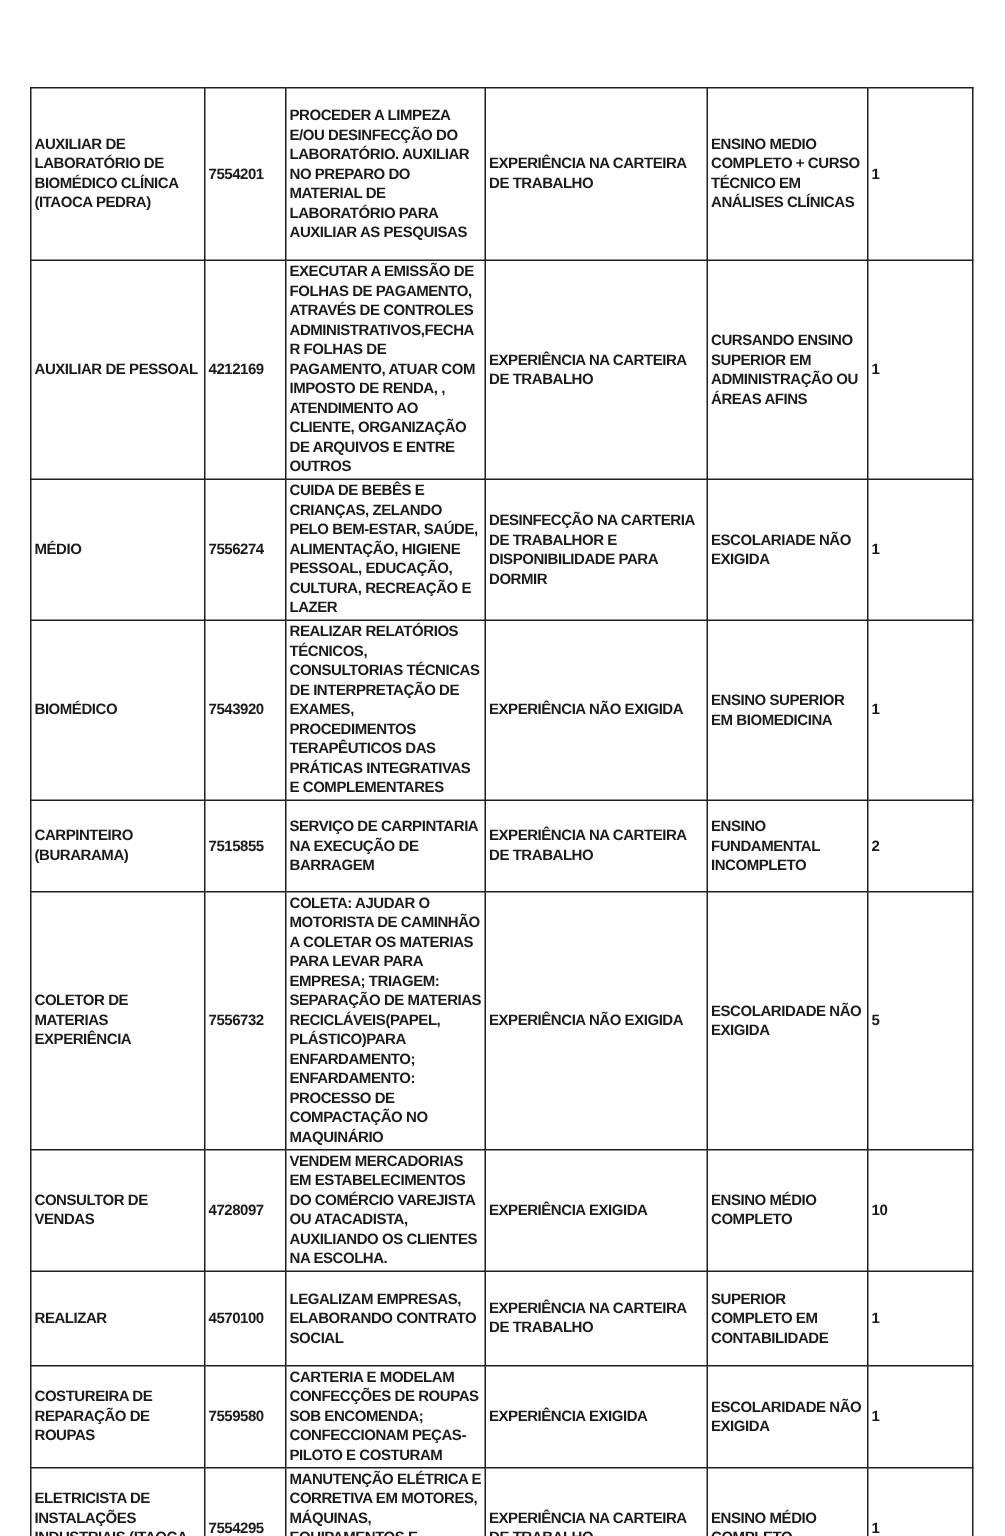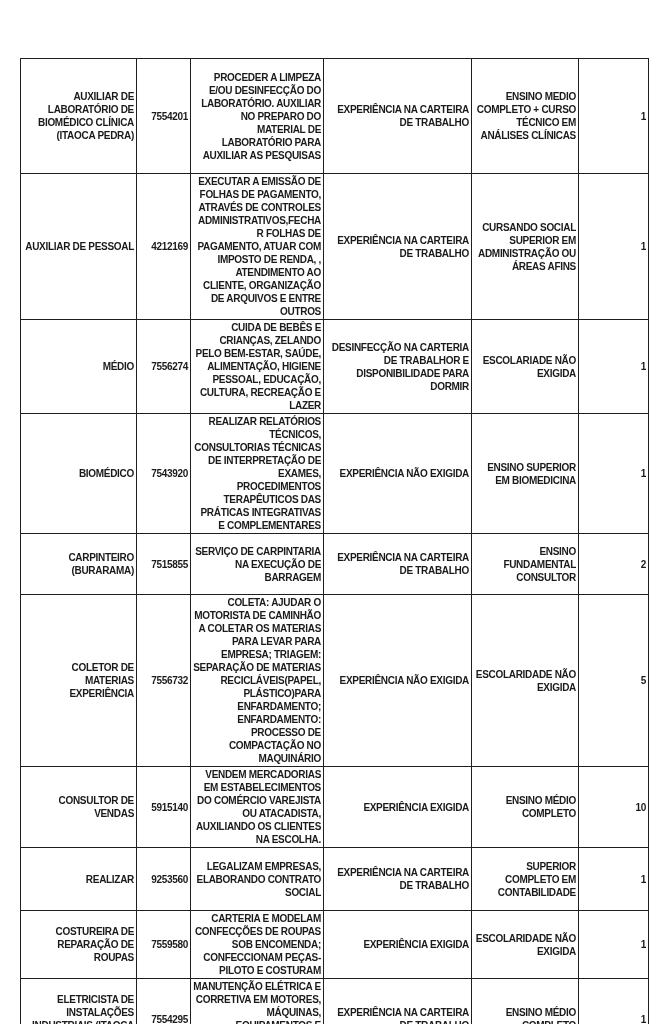--- a/index.html
+++ b/index.html
@@ -28,21 +28,21 @@
     table-layout: fixed;
   }
   table.jobs-table td {
     border: 1px solid #1f1f1f;
     font-family: "Liberation Sans", sans-serif;
     font-weight: bold;
     font-size: 10px;
     letter-spacing: -0.3px;
     line-height: 1.3;
     color: #1a1a1a;
-    text-align: right;
+    text-align: left;
     vertical-align: middle;
     padding: 1px 2px;
     overflow-wrap: break-word;
   }
   
   col.c-position   { width: 116px; }
   col.c-code       { width: 54px;  }
   col.c-description{ width: 133px; }
   col.c-experience { width: 148px; }
   col.c-education  { width: 107px; }
@@ -79,21 +79,21 @@
           <td>PROCEDER A LIMPEZA E/OU DESINFECÇÃO DO LABORATÓRIO. AUXILIAR NO PREPARO DO MATERIAL DE LABORATÓRIO PARA AUXILIAR AS PESQUISAS</td>
           <td>EXPERIÊNCIA NA CARTEIRA DE TRABALHO</td>
           <td>ENSINO MEDIO COMPLETO + CURSO TÉCNICO EM ANÁLISES CLÍNICAS</td>
           <td>1</td>
         </tr>
         <tr>
           <td>AUXILIAR DE PESSOAL</td>
           <td>4212169</td>
           <td>EXECUTAR A EMISSÃO DE FOLHAS DE PAGAMENTO, ATRAVÉS DE CONTROLES ADMINISTRATIVOS,FECHAR FOLHAS DE PAGAMENTO, ATUAR COM IMPOSTO DE RENDA, , ATENDIMENTO AO CLIENTE, ORGANIZAÇÃO DE ARQUIVOS E ENTRE OUTROS</td>
           <td>EXPERIÊNCIA NA CARTEIRA DE TRABALHO</td>
-          <td>CURSANDO SOCIAL SUPERIOR EM ADMINISTRAÇÃO OU ÁREAS AFINS</td>
+          <td>CURSANDO ENSINO SUPERIOR EM ADMINISTRAÇÃO OU ÁREAS AFINS</td>
           <td>1</td>
         </tr>
         <tr>
           <td>MÉDIO</td>
           <td>7556274</td>
           <td>CUIDA DE BEBÊS E CRIANÇAS, ZELANDO PELO BEM-ESTAR, SAÚDE, ALIMENTAÇÃO, HIGIENE PESSOAL, EDUCAÇÃO, CULTURA, RECREAÇÃO E LAZER</td>
           <td>DESINFECÇÃO NA CARTERIA DE TRABALHOR E DISPONIBILIDADE PARA DORMIR</td>
           <td>ESCOLARIADE NÃO EXIGIDA</td>
           <td>1</td>
         </tr>
@@ -103,42 +103,42 @@
           <td>REALIZAR RELATÓRIOS TÉCNICOS, CONSULTORIAS TÉCNICAS DE INTERPRETAÇÃO DE EXAMES, PROCEDIMENTOS TERAPÊUTICOS DAS PRÁTICAS INTEGRATIVAS E COMPLEMENTARES</td>
           <td>EXPERIÊNCIA NÃO EXIGIDA</td>
           <td>ENSINO SUPERIOR EM BIOMEDICINA</td>
           <td>1</td>
         </tr>
         <tr>
           <td>CARPINTEIRO (BURARAMA)</td>
           <td>7515855</td>
           <td>SERVIÇO DE CARPINTARIA NA EXECUÇÃO DE BARRAGEM</td>
           <td>EXPERIÊNCIA NA CARTEIRA DE TRABALHO</td>
-          <td>ENSINO FUNDAMENTAL CONSULTOR</td>
+          <td>ENSINO FUNDAMENTAL INCOMPLETO</td>
           <td>2</td>
         </tr>
         <tr>
           <td>COLETOR DE MATERIAS EXPERIÊNCIA</td>
           <td>7556732</td>
           <td>COLETA: AJUDAR O MOTORISTA DE CAMINHÃO A COLETAR OS MATERIAS PARA LEVAR PARA EMPRESA; TRIAGEM: SEPARAÇÃO DE MATERIAS RECICLÁVEIS(PAPEL, PLÁSTICO)PARA ENFARDAMENTO; ENFARDAMENTO: PROCESSO DE COMPACTAÇÃO NO MAQUINÁRIO</td>
           <td>EXPERIÊNCIA NÃO EXIGIDA</td>
           <td>ESCOLARIDADE NÃO EXIGIDA</td>
           <td>5</td>
         </tr>
         <tr>
           <td>CONSULTOR DE VENDAS</td>
-          <td>5915140</td>
+          <td>4728097</td>
           <td>VENDEM MERCADORIAS EM ESTABELECIMENTOS DO COMÉRCIO VAREJISTA OU ATACADISTA, AUXILIANDO OS CLIENTES NA ESCOLHA.</td>
           <td>EXPERIÊNCIA EXIGIDA</td>
           <td>ENSINO MÉDIO COMPLETO</td>
           <td>10</td>
         </tr>
         <tr>
           <td>REALIZAR</td>
-          <td>9253560</td>
+          <td>4570100</td>
           <td>LEGALIZAM EMPRESAS, ELABORANDO CONTRATO SOCIAL</td>
           <td>EXPERIÊNCIA NA CARTEIRA DE TRABALHO</td>
           <td>SUPERIOR COMPLETO EM CONTABILIDADE</td>
           <td>1</td>
         </tr>
         <tr>
           <td>COSTUREIRA DE REPARAÇÃO DE ROUPAS</td>
           <td>7559580</td>
           <td>CARTERIA E MODELAM CONFECÇÕES DE ROUPAS SOB ENCOMENDA; CONFECCIONAM PEÇAS-PILOTO E COSTURAM</td>
           <td>EXPERIÊNCIA EXIGIDA</td>

